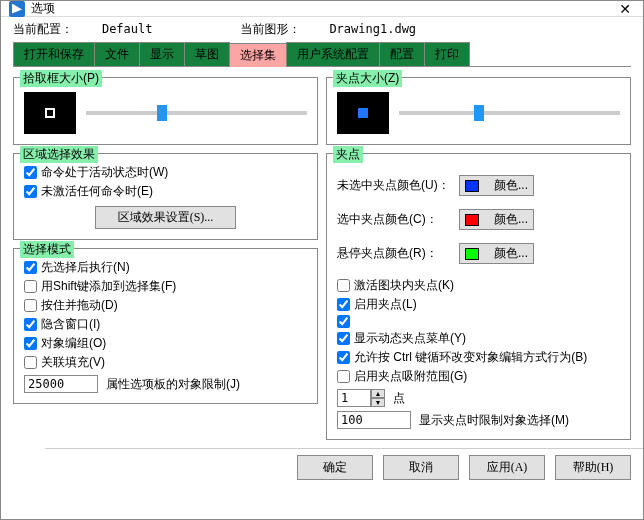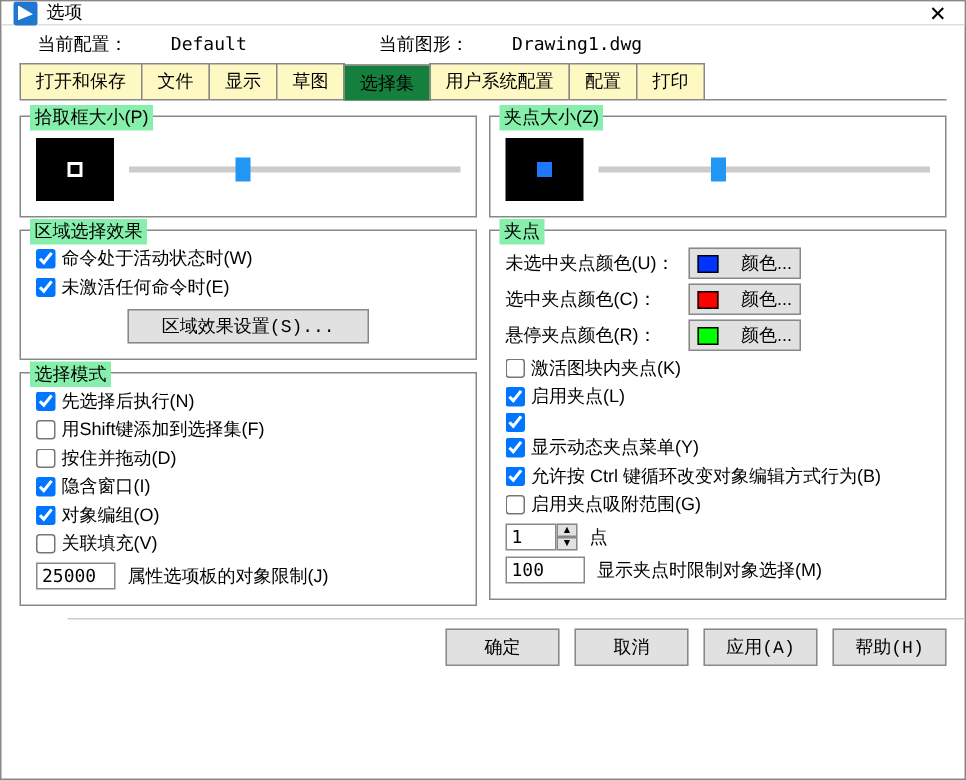--- a/index.html
+++ b/index.html
@@ -2,45 +2,45 @@
 <html><head>
 <meta charset="utf-8">
 <style>
   * { box-sizing: border-box; margin: 0; padding: 0; }
   body { font-family: "SimSun", "宋体", sans-serif; font-size: 12px; background: #fff; width: 644px; height: 520px; border: 1px solid #888; }
   .titlebar { display: flex; align-items: center; justify-content: space-between; height: 16px; padding: 0 8px; background: #fff; border-bottom: 1px solid #ddd; }
   .titlebar-left { display: flex; align-items: center; gap: 6px; }
   .app-icon { width: 16px; height: 16px; background: #2176d2; border-radius: 2px; position: relative; }
   .app-icon::after { content: ""; position: absolute; left: 3px; top: 3px; width: 10px; height: 10px; background: #fff; clip-path: polygon(0 0, 100% 60%, 0 100%); }
   .close-x { font-size: 14px; cursor: pointer; padding: 0 4px; }
-  .inforow { display: flex; gap: 28px; padding: 4px 24px; }
+  .inforow { display: flex; gap: 28px; padding: 4px 12px; }
   .inforow div { white-space: pre; font-family: "SimSun", monospace; }
   .tabs { display: flex; border-bottom: 1px solid #888; margin: 0 12px; }
-  .tab { padding: 3px 10px; border: 1px solid #888; border-bottom: none; margin-right: -1px; background: #fef9c3; cursor: pointer; }
-  .tab.active { background: #15803d; position: relative; top: 1px; }
+  .tab { padding: 3px 10px; border: 1px solid #888; border-bottom: none; margin-right: -1px; background: #15803d; cursor: pointer; }
+  .tab.active { background: #fca5a5; position: relative; top: 1px; }
   .panel { display: flex; gap: 8px; padding: 10px 12px 8px 12px; }
   .col { flex: 1; display: flex; flex-direction: column; gap: 8px; }
   fieldset, .groupbox { border: 1px solid #888; padding: 8px 10px 10px 10px; position: relative; }
   .group-title { position: absolute; top: -8px; left: 6px; background: #86efac; padding: 0 3px; font-size: 12px; }
   .sizerow { display: flex; align-items: center; gap: 10px; margin-top: 6px; }
   .swatch-box { width: 52px; height: 42px; background: #000; display: flex; align-items: center; justify-content: center; }
   .pick-square { width: 10px; height: 10px; border: 2px solid #fff; }
   .grip-square { width: 10px; height: 10px; background: #2176ff; }
   .slider { flex: 1; height: 4px; background: #ccc; position: relative; }
   .slider-thumb { position: absolute; top: -6px; width: 10px; height: 16px; background: #2196f3; left: 32%; }
   .checkrow { display: flex; align-items: center; gap: 4px; margin: 2px 0; }
   .checkrow input { width: 13px; height: 13px; }
-  .btn { background: #e1e1e1; border: 1px solid #888; padding: 2px 16px; cursor: pointer; font-family: Liberation Mono, monospace; font-size: 12px; display: inline-flex; align-items: center; justify-content: center; }
+  .btn { background: #e1e1e1; border: 1px solid #888; padding: 2px 16px; cursor: pointer; font-family: Liberation Serif, serif; font-size: 12px; display: inline-flex; align-items: center; justify-content: center; }
   .btn-block { display: block; margin: 6px auto 0 auto; padding: 2px 22px; }
-  .colorrow { display: flex; align-items: center; gap: 6px; margin: 3px 0; }
+  .colorrow { display: flex; align-items: center; gap: 6px; margin: 13px 0; }
   .colorrow .lbl { width: 116px; }
   .color-btn { display: inline-flex; align-items: center; gap: 15px; border: 1px solid #888; background: #e1e1e1; padding: 1px 5px; cursor: pointer; min-width: 68px; }
   .swatch { width: 14px; height: 12px; border: 1px solid #000; }
   .numrow { display: flex; align-items: center; gap: 8px; margin: 4px 0 0 0; }
-  .numrow input { width: 53px; padding: 1px 3px; border: 1px solid #888; font-family: monospace; font-size: 12px; }
+  .numrow input { width: 74px; padding: 1px 3px; border: 1px solid #888; font-family: monospace; font-size: 12px; }
   .spin { width: 48px; display: flex; }
   .spin input { width: 34px; }
   .spin .spinbtns { display: flex; flex-direction: column; }
   .spin .spinbtns div { width: 14px; height: 9px; border: 1px solid #888; background: #e1e1e1; font-size: 7px; line-height: 7px; text-align: center; cursor: pointer; }
   .footer { display: flex; justify-content: flex-end; gap: 10px; padding: 6px 12px 8px; border-top: 1px solid #ccc; margin-left: 44px; }
   .footer .btn { min-width: 76px; padding: 3px 10px; }
 </style>
 </head>
 <body>
 

